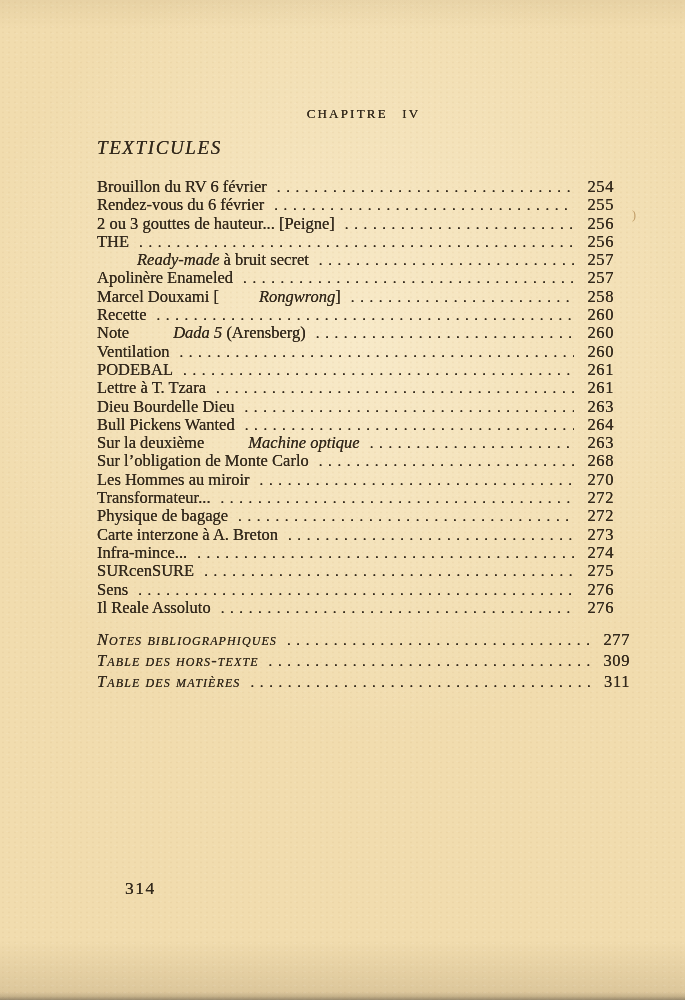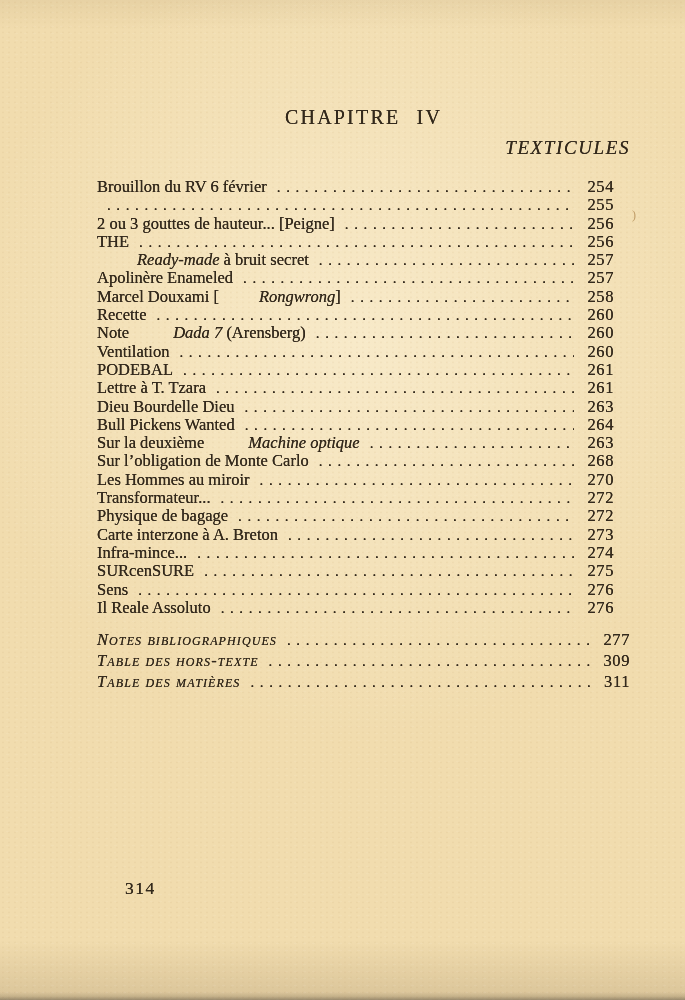--- a/index.html
+++ b/index.html
@@ -31,25 +31,25 @@
     background: linear-gradient(180deg, rgba(96,84,66,0) 0%, rgba(96,84,66,0.18) 55%, rgba(88,78,62,0.50) 100%);
     pointer-events: none;
   }
   .content {
     position: absolute; left: 97px; top: 0; width: 533px; height: 100%;
     text-shadow: 0 0 0.4px currentColor;
   }
   .chapter-title {
     position: absolute; top: 106px; left: 0; right: 0;
     text-align: center;
-    font-size: 20px; letter-spacing: 2.2px; word-spacing: 9px;
+    font-size: 13px; letter-spacing: 2.2px; word-spacing: 9px;
   }
   .chapter-subtitle {
     position: absolute; top: 137px; left: 0; right: 0;
-    text-align: right;
+    text-align: left;
     font-style: italic;
     font-size: 19px; letter-spacing: 1.6px;
   }
   .toc { position: absolute; top: 178px; left: 0; right: 16px; }
   .notes { position: absolute; top: 629px; left: 0; right: 0; }
   .toc-row {
     display: flex; align-items: baseline;
     height: 18.3px; line-height: 18.3px;
     font-size: 16.5px;
   }
@@ -87,20 +87,21 @@
     <div class="chapter-title">CHAPITRE IV</div>
     <div class="chapter-subtitle">TEXTICULES</div>
 
     <div class="toc">
         <div class="toc-row">
           <span class="toc-title"><span>Brouillon du RV 6 février</span></span>
           <span class="dots"><span class="dotstr">..........................................................................................</span></span>
           <span class="pageno">254</span>
         </div>
         <div class="toc-row">
+          <span class="toc-title"><span>Rendez-vous du 6 février</span></span>
           <span class="dots"><span class="dotstr">..........................................................................................</span></span>
           <span class="pageno">255</span>
         </div>
         <div class="toc-row">
           <span class="toc-title"><span>2 ou 3 gouttes de hauteur... [Peigne]</span></span>
           <span class="dots"><span class="dotstr">..........................................................................................</span></span>
           <span class="pageno">256</span>
         </div>
         <div class="toc-row">
           <span class="toc-title"><span>THE</span></span>
@@ -121,21 +122,21 @@
           <span class="toc-title"><span>Marcel Douxami [</span><i>Rongwrong</i><span>]</span></span>
           <span class="dots"><span class="dotstr">..........................................................................................</span></span>
           <span class="pageno">258</span>
         </div>
         <div class="toc-row">
           <span class="toc-title"><span>Recette</span></span>
           <span class="dots"><span class="dotstr">..........................................................................................</span></span>
           <span class="pageno">260</span>
         </div>
         <div class="toc-row">
-          <span class="toc-title"><span>Note </span><i>Dada 7</i><span> (Arensberg)</span></span>
+          <span class="toc-title"><span>Note </span><i>Dada 5</i><span> (Arensberg)</span></span>
           <span class="dots"><span class="dotstr">..........................................................................................</span></span>
           <span class="pageno">260</span>
         </div>
         <div class="toc-row">
           <span class="toc-title"><span>Ventilation</span></span>
           <span class="dots"><span class="dotstr">..........................................................................................</span></span>
           <span class="pageno">260</span>
         </div>
         <div class="toc-row">
           <span class="toc-title"><span>PODEBAL</span></span>

